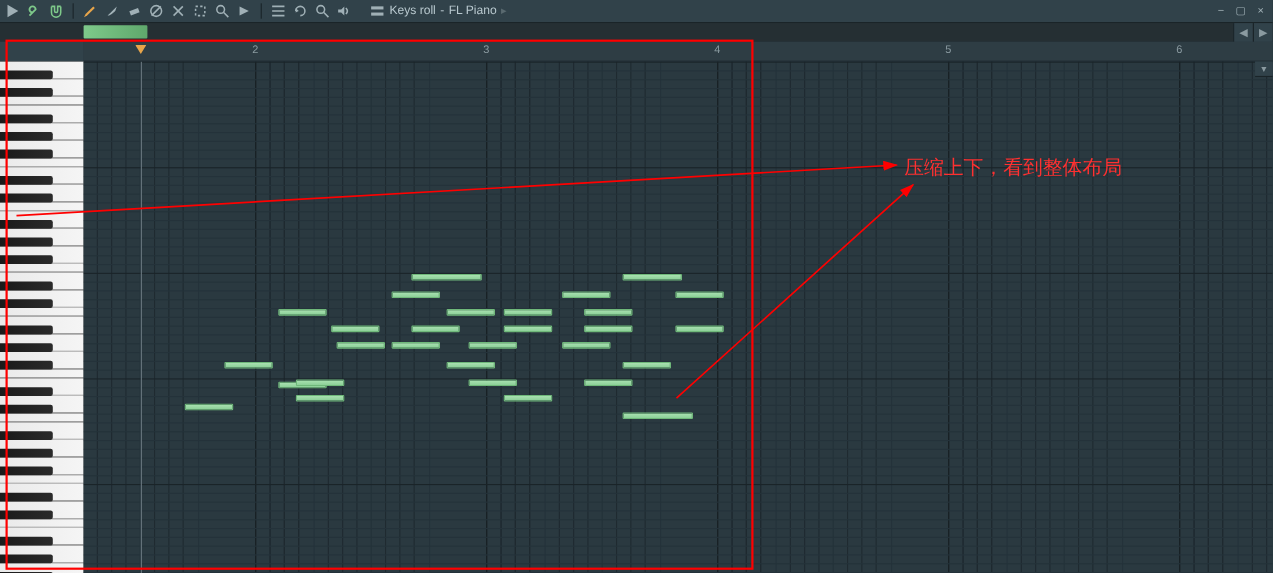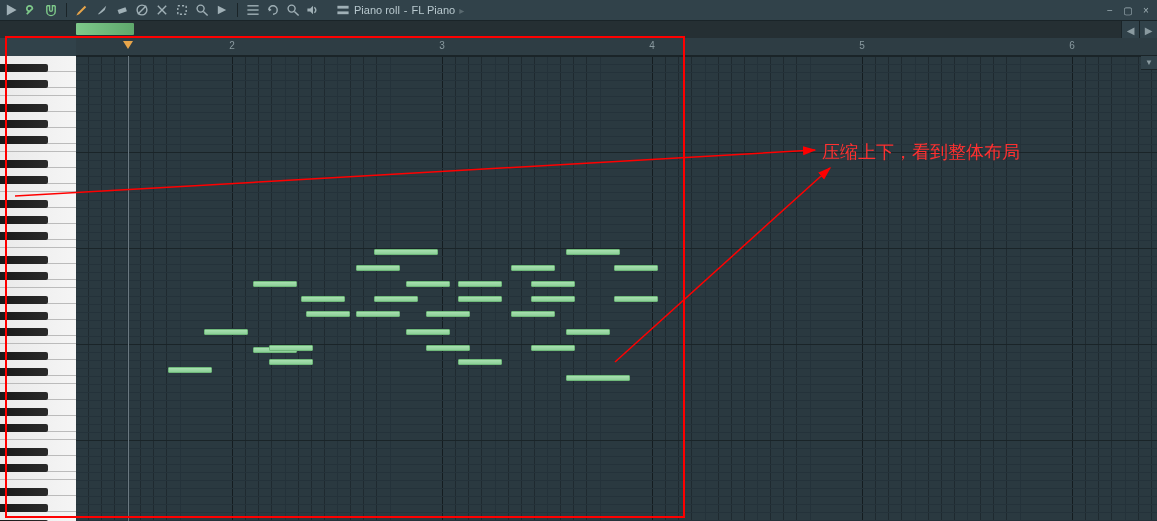--- a/index.html
+++ b/index.html
@@ -152,21 +152,21 @@
         </svg>
       </span>
   </div>
   <div class="title-area">
     <span class="tb-icon">
         <svg viewBox="0 0 10 10">
           <rect x="1" y="2" width="8" height="2" fill="#a0b0b6"></rect>
           <rect x="1" y="6" width="8" height="2" fill="#a0b0b6"></rect>
         </svg>
       </span>
-    <span>Piano roll</span>
+    <span>Keys roll</span>
     <span>-</span>
     <span>FL Piano</span>
     <span class="title-arrow">▸</span>
   </div>
   <div class="window-controls">
     <span class="wc-btn">−</span>
     <span class="wc-btn">▢</span>
     <span class="wc-btn">×</span>
   </div>
 </div>

